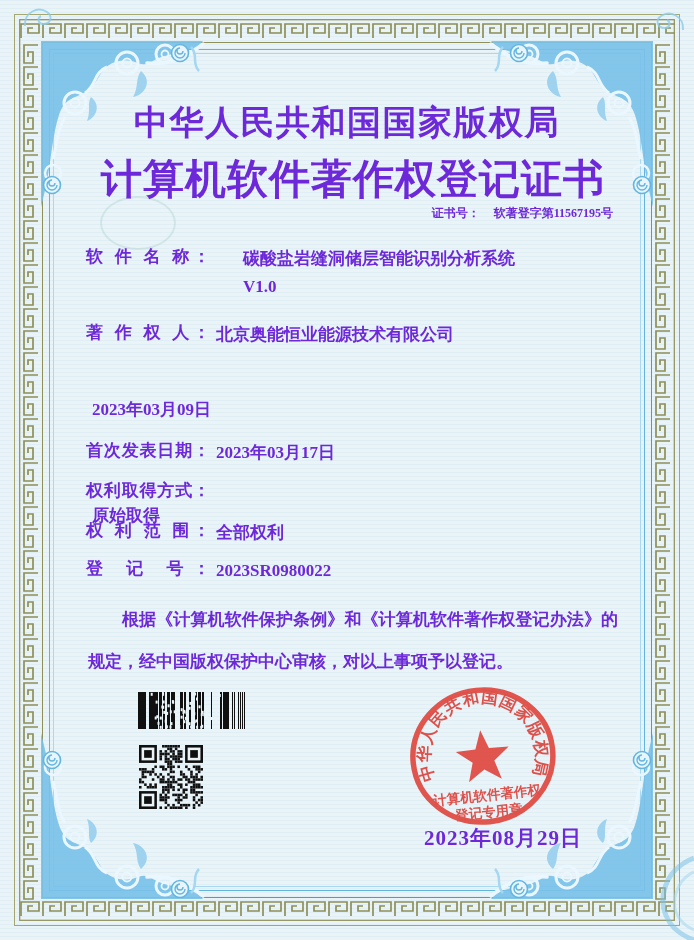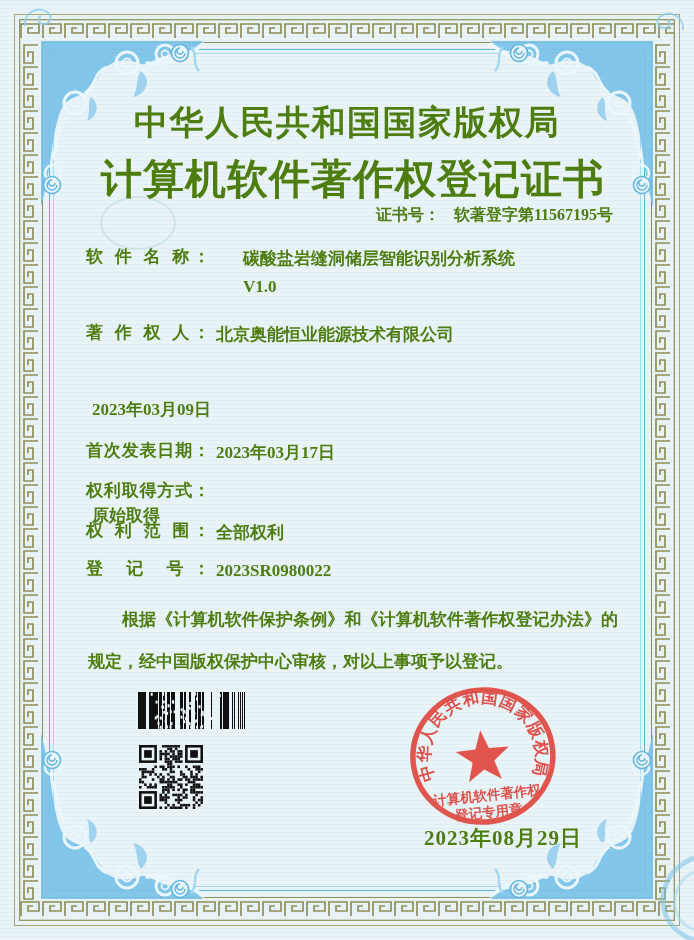--- a/index.html
+++ b/index.html
@@ -1,19 +1,19 @@
 <!DOCTYPE html>
 <html><head>
 <meta charset="utf-8">
 <style>
   html,body{margin:0;padding:0;background:#cfd8dc;}
   .page{
     position:relative;width:694px;height:940px;margin:0 auto;
     background:#eaf4f7;overflow:hidden;
-    font-family:"Liberation Serif","DejaVu Serif",serif;color:#4d7c0f;
+    font-family:"Liberation Serif","DejaVu Serif",serif;color:#6d28d9;
   }
   .page::before{
     content:'';position:absolute;inset:0;pointer-events:none;
     background:repeating-linear-gradient(180deg, rgba(140,200,225,.12) 0 1px, rgba(255,255,255,0) 1px 4px);
   }
   
   .gold-outer{position:absolute;inset:14px;border:1px solid #a6a670;pointer-events:none;}
   .greek{position:absolute;left:19px;top:19px;width:656px;height:902px;pointer-events:none;}
   .blue-line1{position:absolute;inset:49px;border:1.5px solid #62b4df;pointer-events:none;}
   .blue-line2{position:absolute;inset:53px;border:1px solid #a8d9f0;pointer-events:none;}
@@ -24,21 +24,21 @@
   .corner.br{right:41px;bottom:41px;transform:scale(-1,-1);}
   .rosette{position:absolute;width:22px;height:22px;pointer-events:none;}
   .curl{position:absolute;width:34px;height:26px;opacity:.8;pointer-events:none;}
   .swirl-br{position:absolute;right:0;bottom:0;width:48px;height:90px;opacity:.55;pointer-events:none;}
   .watermark{position:absolute;left:100px;top:196px;width:72px;height:50px;border:2px solid rgba(150,195,185,.28);border-radius:50%;pointer-events:none;}
   
   .authority{position:absolute;left:0;right:0;top:100px;text-align:center;
     font-size:34px;font-weight:bold;letter-spacing:1.5px;}
   .cert-title{position:absolute;left:0;right:0;top:152px;text-align:center;
     font-size:41px;font-weight:bold;letter-spacing:1px;padding-left:12px;}
-  .cert-no{position:absolute;right:81px;top:205px;font-size:16px;font-weight:bold;}
+  .cert-no{position:absolute;right:81px;top:205px;font-size:12px;font-weight:bold;}
   .cert-no .gap{display:inline-block;width:14px;}
   .row{position:absolute;left:86px;display:flex;align-items:flex-start;}
   .row .lab{display:inline-block;width:124px;font-size:17px;font-weight:bold;
     text-align:justify;text-align-last:justify;white-space:nowrap;flex:none;}
   .row .val{font-size:17px;font-weight:bold;margin-left:6px;line-height:28px;}
   .row .val .v2{display:block;}
   .r1{top:245px;gap:27px;} .r2{top:321px;} .r3{top:396px;} .r4{top:439px;}
   .r5{top:479px;flex-direction:column;} .r6{top:519px;} .r7{top:557px;}
   .statement{position:absolute;left:88px;top:599px;width:530px;
     font-size:17px;font-weight:bold;line-height:42px;text-indent:34px;text-align:justify;}

